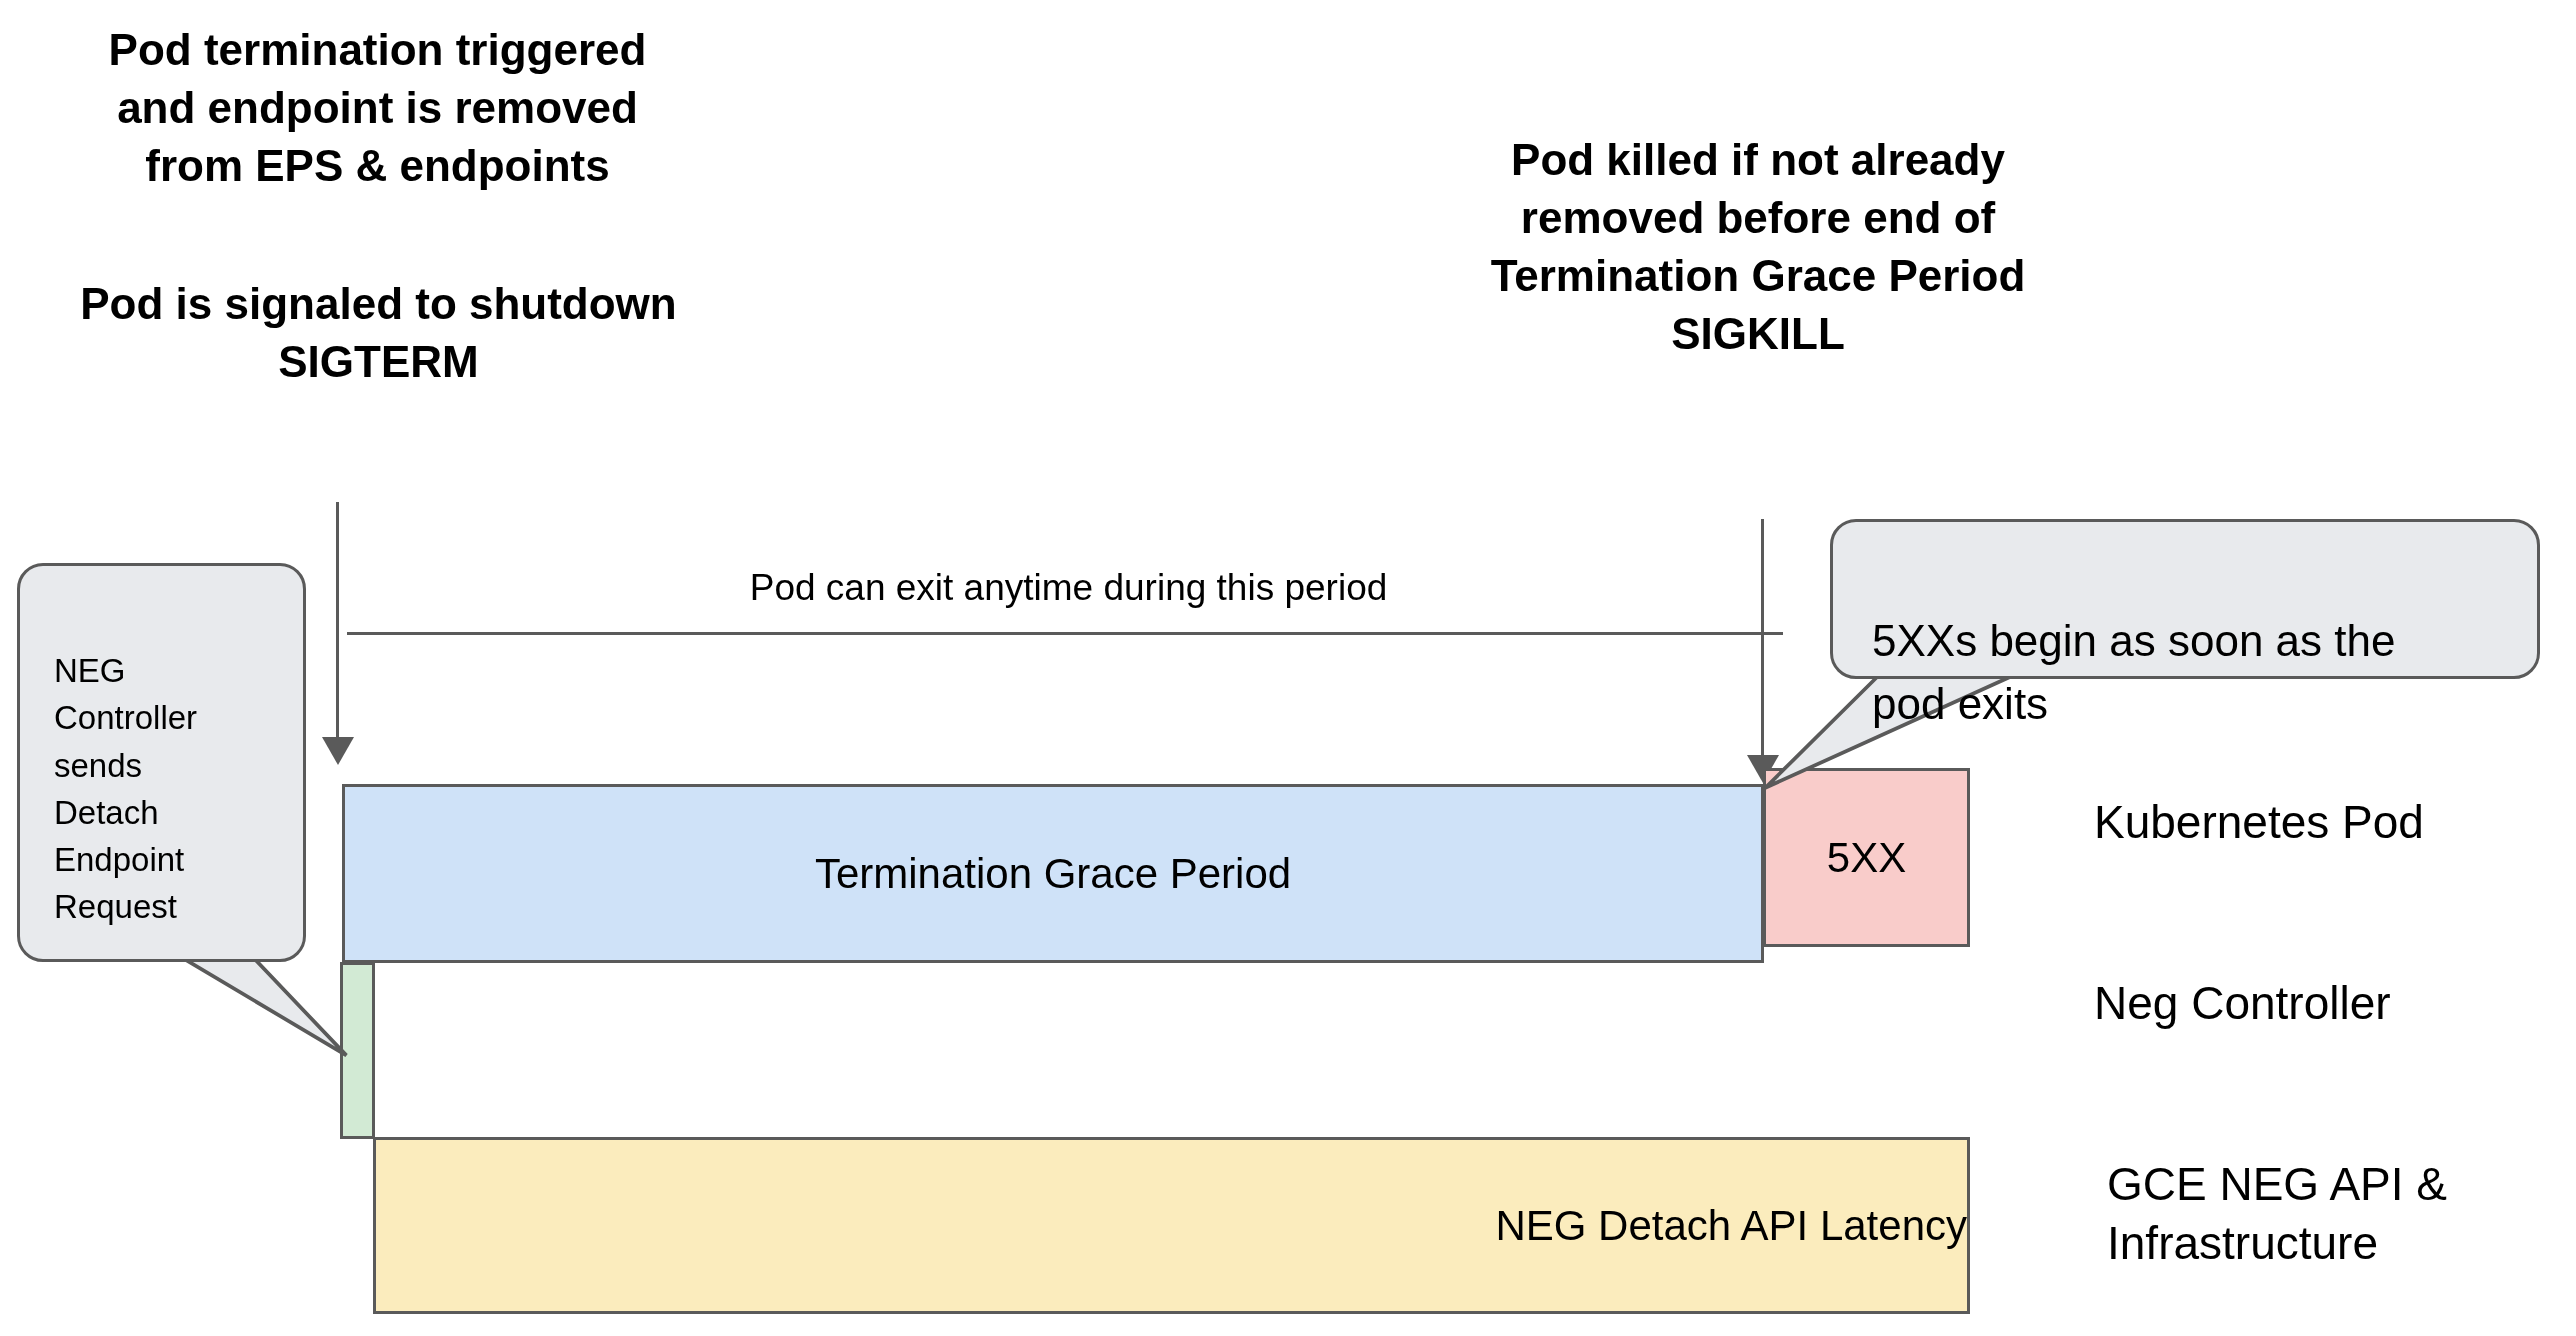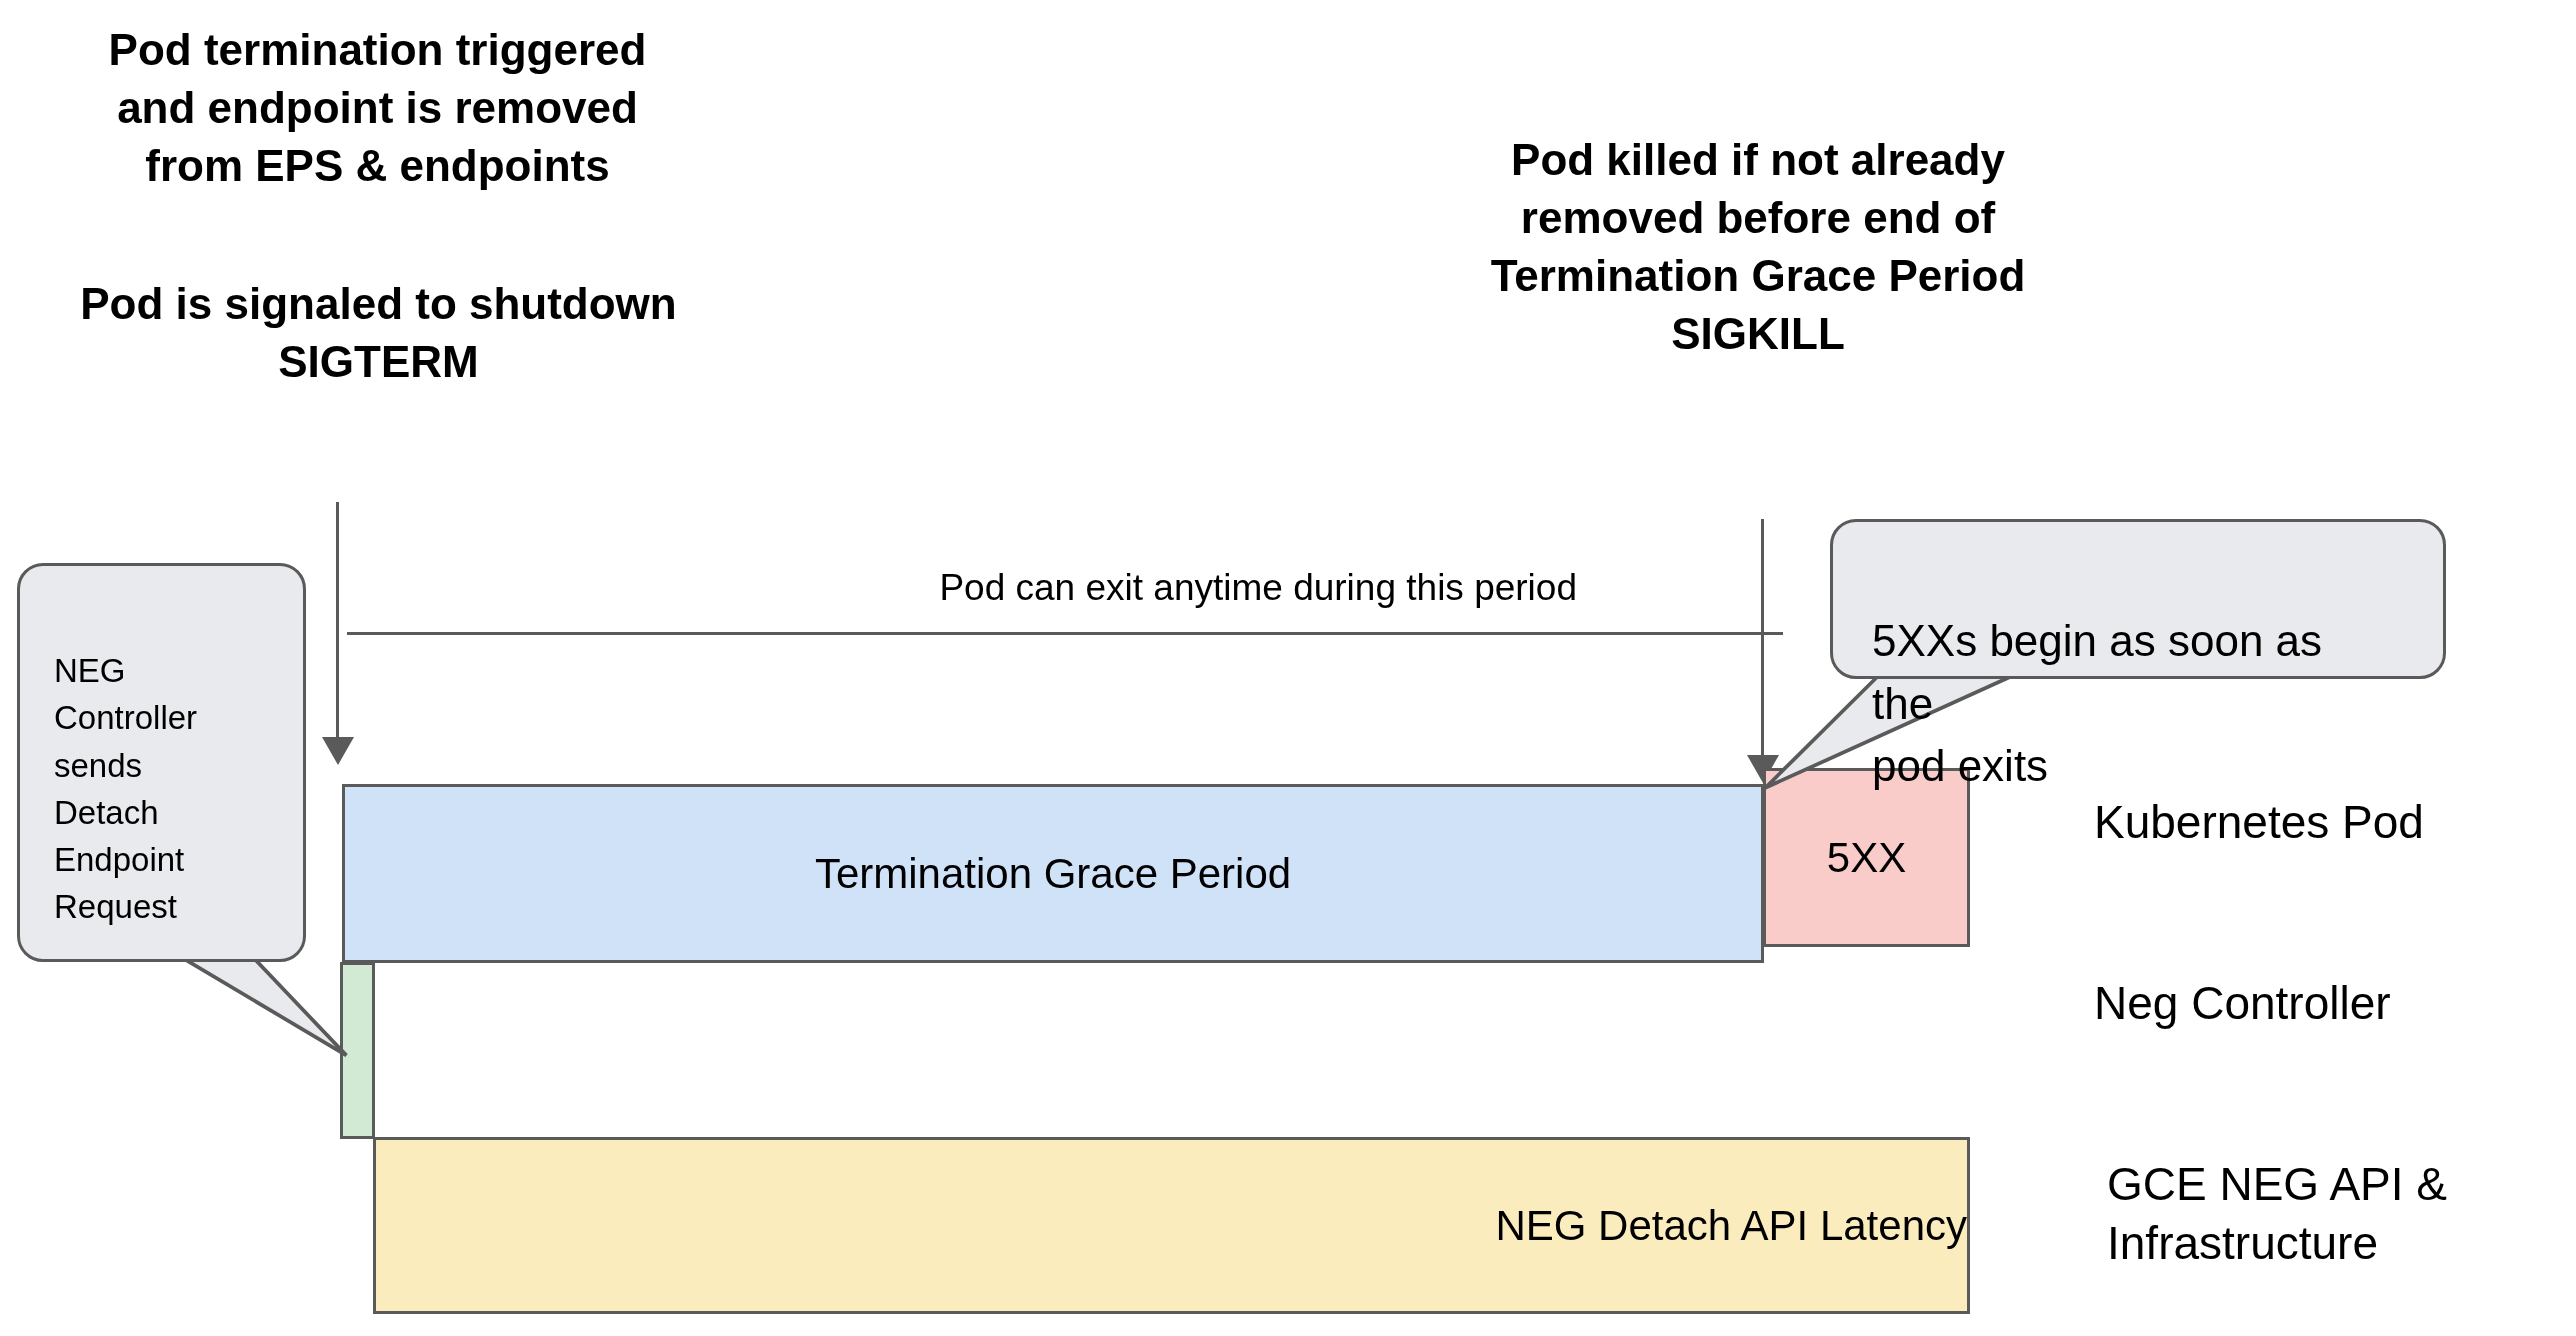--- a/index.html
+++ b/index.html
@@ -48,21 +48,21 @@
     left: 347px;
     top: 632px;
     width: 1436px;
     height: 0;
     border-top: 3.7px solid #5a5a5a;
   }
   #span-label {
     left: 560px;
     top: 567px;
     width: 1017px;
-    text-align: right;
+    text-align: center;
     font-size: 37px;
     color: #000000;
   }
 
   
   .bar {
     box-sizing: border-box;
     border: 3.7px solid #5a5a5a;
     display: flex;
     align-items: center;
@@ -108,21 +108,21 @@
     color: #000000;
   }
   #callout-left {
     left: 17px; top: 563px; width: 289px; height: 399px;
     padding: 34px 28px 0 34px;
     font-size: 33px;
     line-height: 1.43;
     white-space: pre-line;
   }
   #callout-right {
-    left: 1830px; top: 519px; width: 616px; height: 160px;
+    left: 1830px; top: 519px; width: 710px; height: 160px;
     padding: 26px 48px 0 39px;
     font-size: 44px;
     line-height: 1.42;
     white-space: pre-line;
   }
   .callout-tail { overflow: visible; }
 </style>
 </head>
 <body>
 

